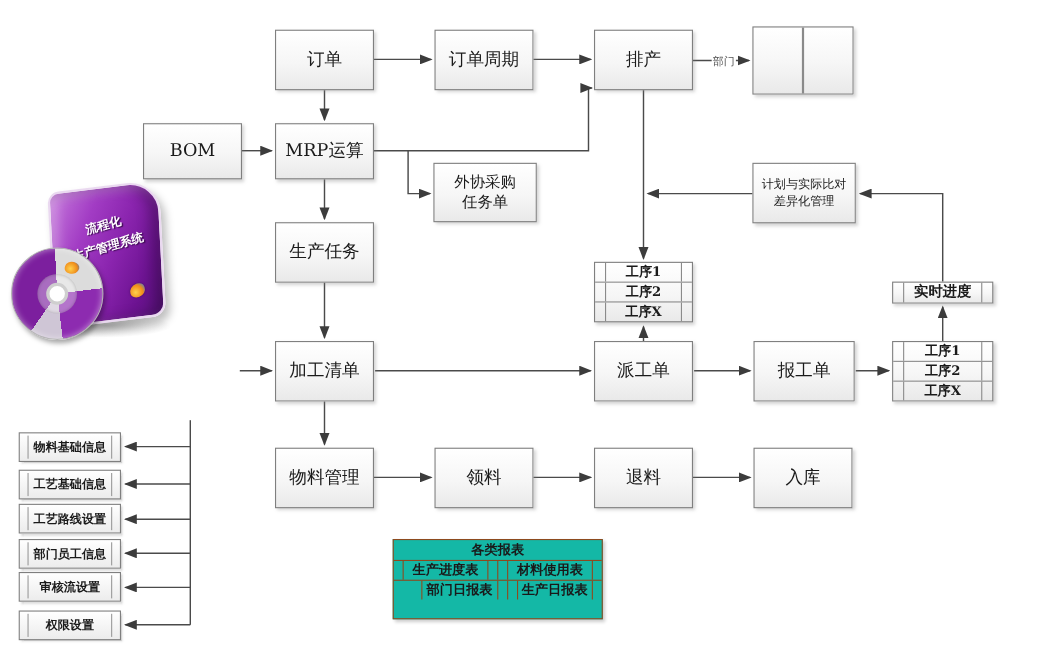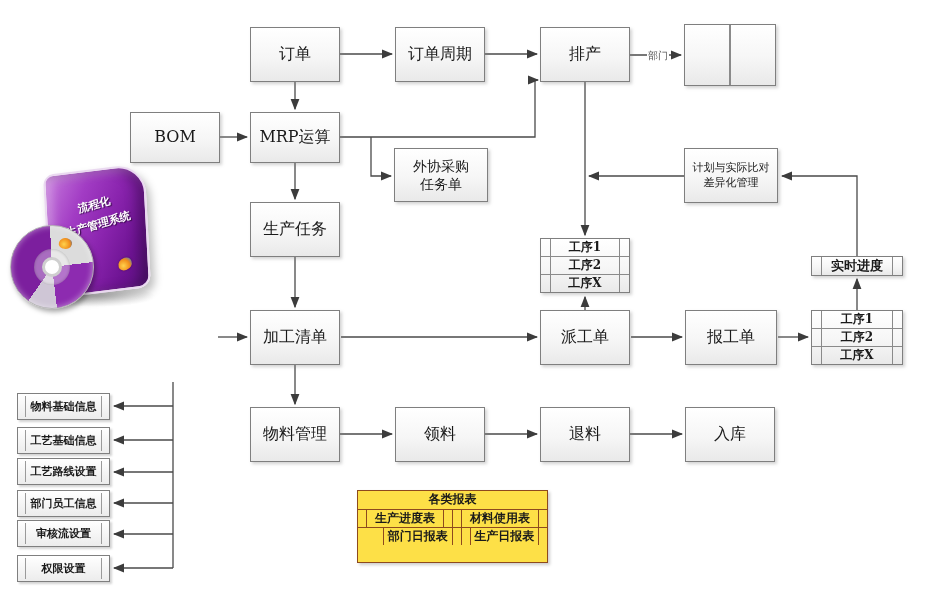--- a/index.html
+++ b/index.html
@@ -45,22 +45,22 @@
     box-shadow:2px 2px 2px rgba(130,130,130,.35);display:flex;align-items:stretch;
   }
   .lcell{
     flex:1;margin:2px 0;border-left:1px solid #9a9a9a;border-right:1px solid #9a9a9a;
     display:flex;align-items:center;justify-content:center;
     font-size:11px;font-weight:bold;font-family:"DejaVu Serif","Liberation Serif",serif;
   }
   .lstrip{width:7px;flex:0 0 7px;}
   
   .rtable{
-    position:absolute;z-index:2;box-sizing:border-box;border:1px solid #8d4a1e;background:#fde047;
-    box-shadow:2px 2px 3px rgba(0,0,0,.2);font-family:Liberation Mono, monospace;
+    position:absolute;z-index:2;box-sizing:border-box;border:1px solid #8d4a1e;background:#14b8a6;
+    box-shadow:2px 2px 3px rgba(0,0,0,.2);font-family:Liberation Sans, sans-serif;
   }
   .rt-header{height:18px;border-bottom:1px solid #8d4a1e;text-align:center;font-size:12px;font-weight:bold;line-height:18px;}
   .rt-row{display:flex;height:17px;border-bottom:1px solid #8d4a1e;align-items:stretch;}
   .rt-row:last-child{border-bottom:none;padding-left:17px;}
   .rt-strip{width:8px;flex:0 0 8px;}
   .rt-strip.mid{border-left:1px solid #8d4a1e;}
   .rt-cell{
     flex:1;border-left:1px solid #8d4a1e;border-right:1px solid #8d4a1e;
     display:flex;align-items:center;justify-content:center;font-size:12px;font-weight:bold;
   }

